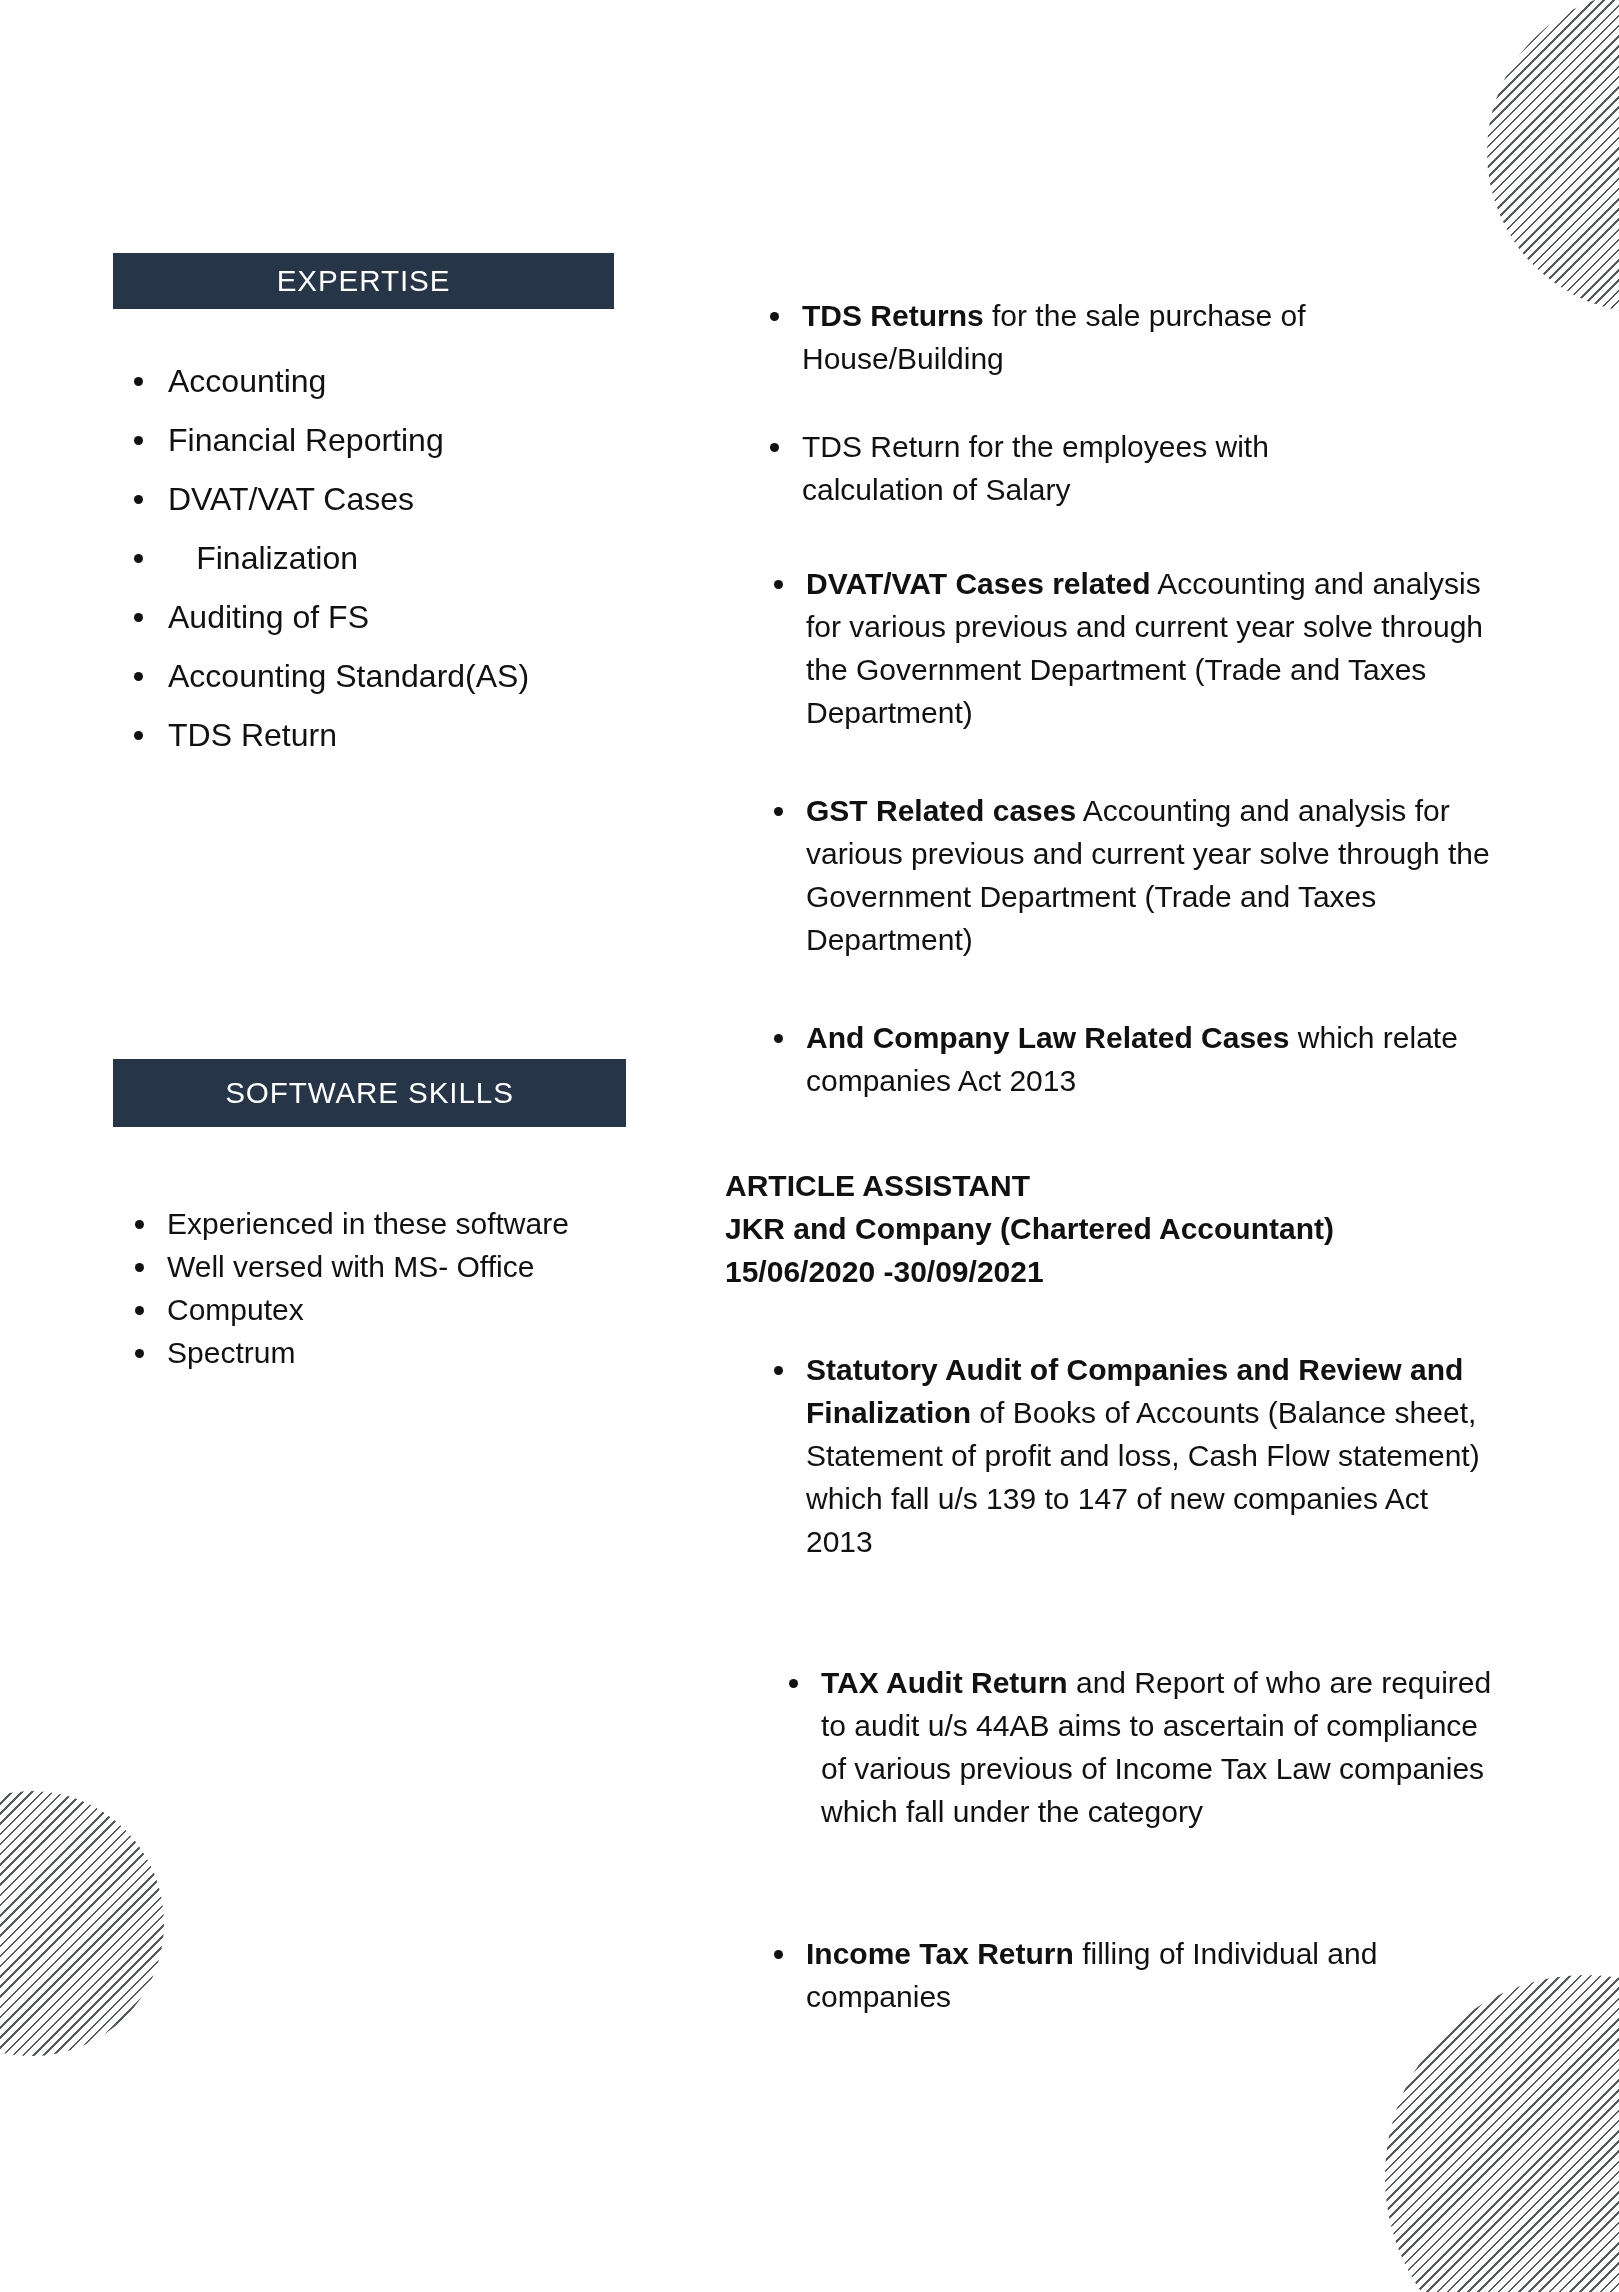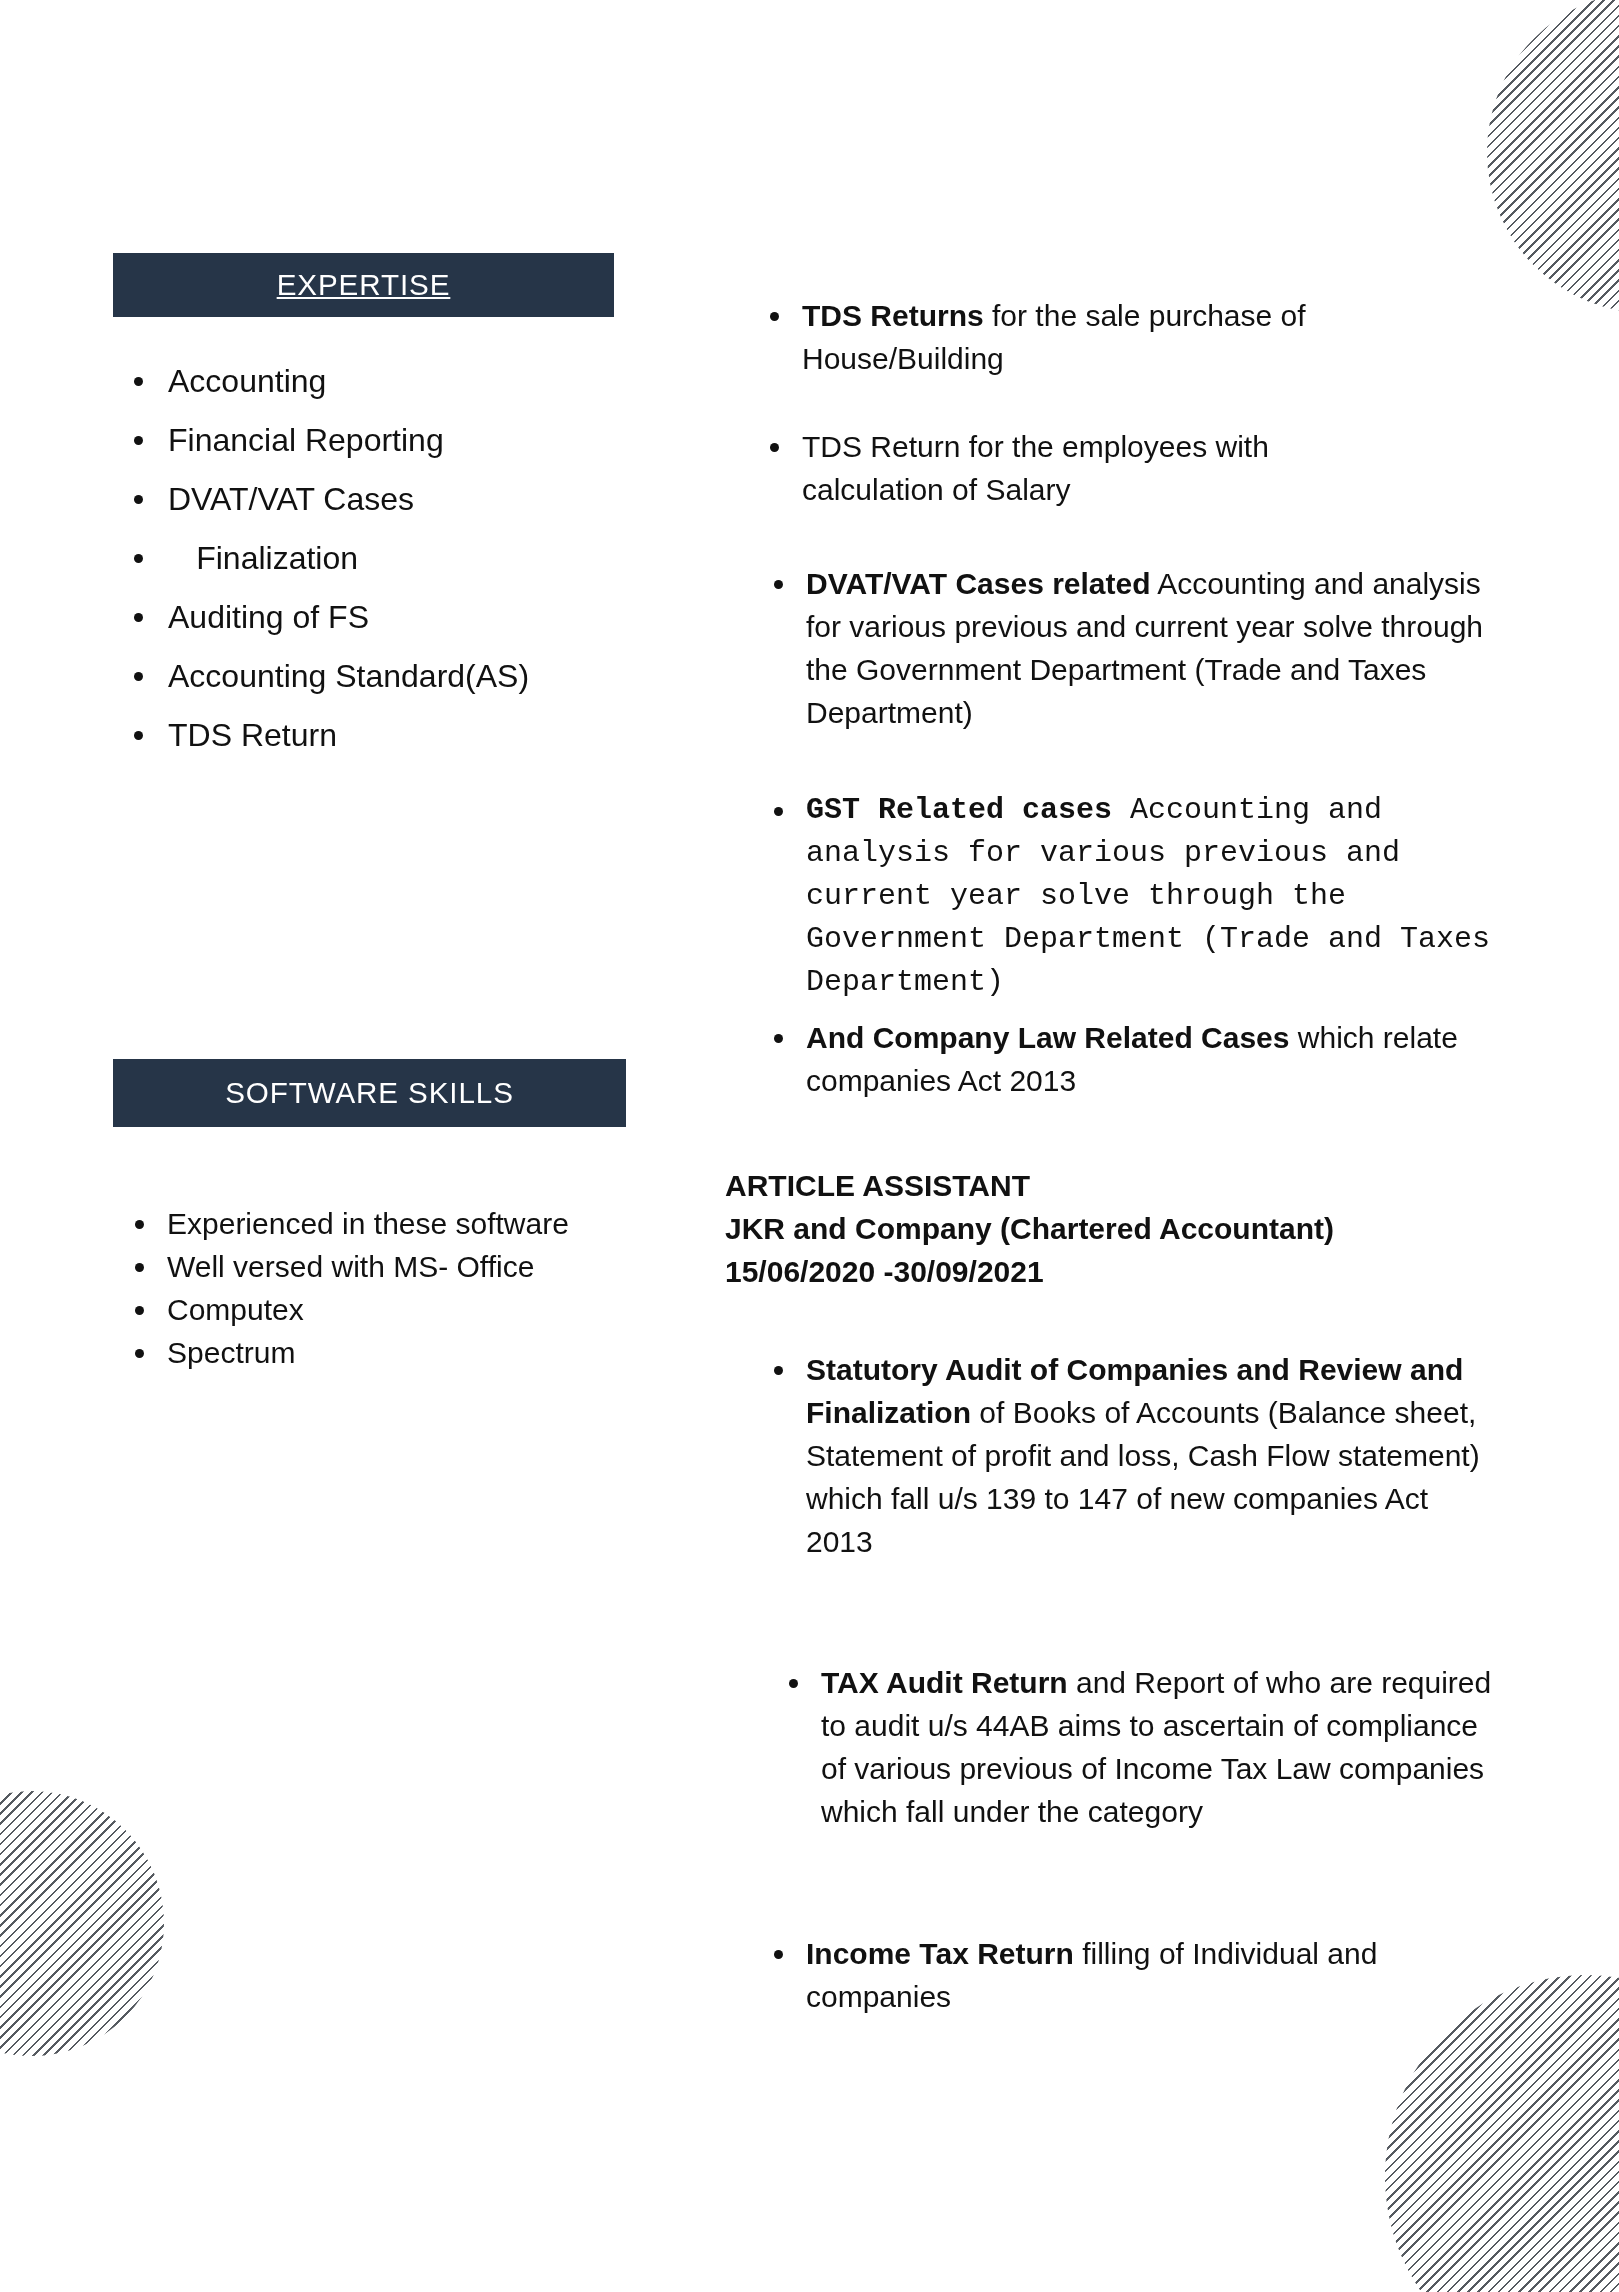--- a/index.html
+++ b/index.html
@@ -52,22 +52,21 @@
     font-size: 29.6px;
     letter-spacing: 0.9px;
     display: flex;
     align-items: center;
     justify-content: center;
   }
   #expertise-header {
     left: 113px;
     top: 253px;
     width: 501px;
-    height: 64px;
-    text-decoration: underline;
+    height: 56px;
   }
   #software-header {
     left: 113px;
     top: 1059px;
     width: 513px;
     height: 68px;
   }
 
   ul {
     margin: 0;
@@ -201,21 +200,21 @@
 <div class="right-col" style="top:0;">
   <div class="entry" style="left:86px; top:294px; width:609px;">
     <b>TDS Returns</b><span> for the sale purchase of House/Building</span>
   </div>
   <div class="entry" style="left:86px; top:425px; width:609px;">
     <span>TDS Return for the employees with calculation of Salary</span>
   </div>
   <div class="entry" style="left:90px; top:562px; width:708px;">
     <b>DVAT/VAT Cases related</b><span> Accounting and analysis for various previous and current year solve through the Government Department (Trade and Taxes Department)</span>
   </div>
-  <div class="entry" style="left:90px; top:789px; width:699px;font-family:Liberation Mono, monospace;">
+  <div class="entry" style="left:90px; top:789px; width:699px;">
     <b>GST Related cases</b><span> Accounting and analysis for various previous and current year solve through the Government Department (Trade and Taxes Department)</span>
   </div>
   <div class="entry" style="left:90px; top:1016px; width:699px;">
     <b>And Company Law Related Cases</b><span> which relate companies Act 2013</span>
   </div>
 </div>
 
 <div class="job-title">
   <div>ARTICLE ASSISTANT</div>
   <div>JKR and Company (Chartered Accountant) 15/06/2020 -30/09/2021</div>

